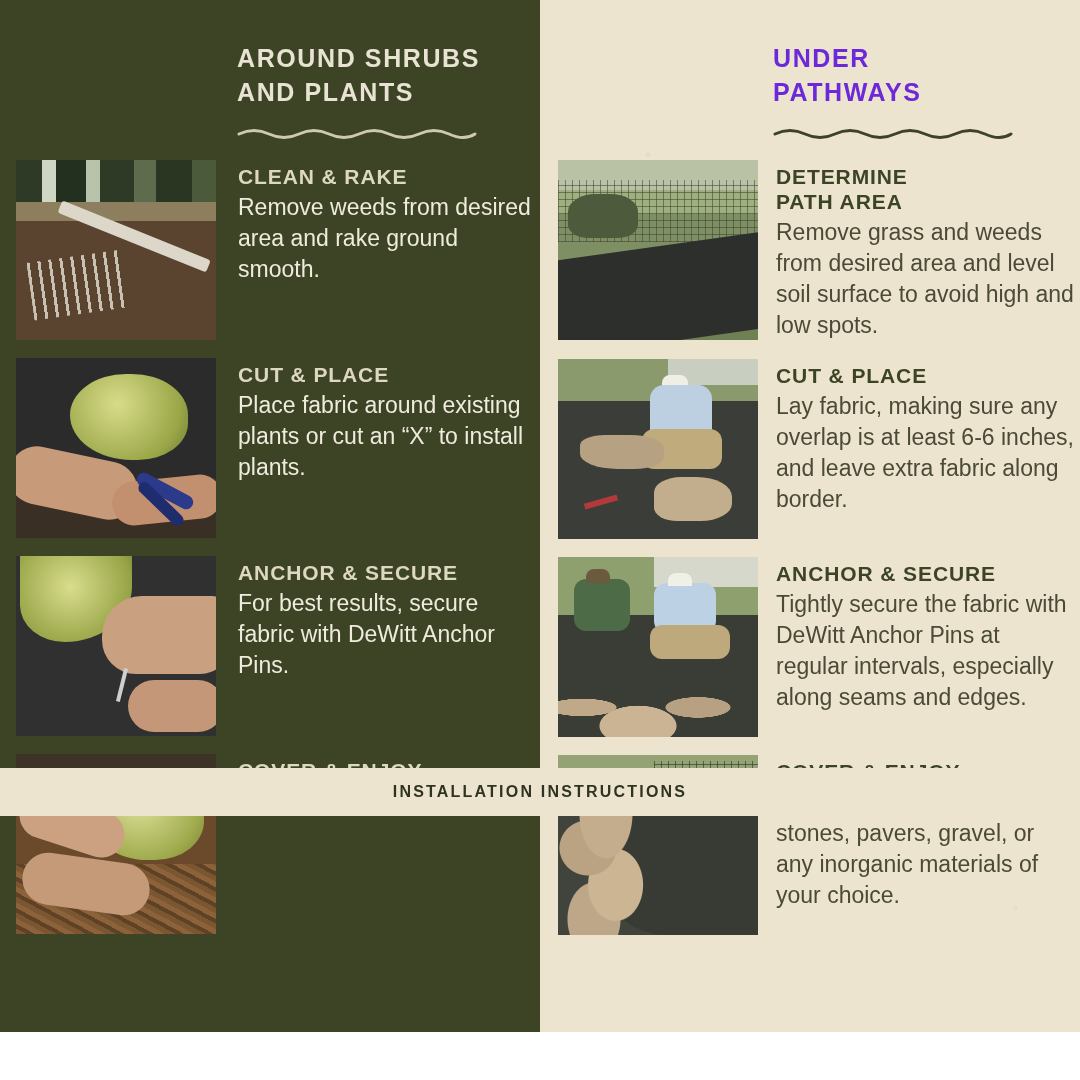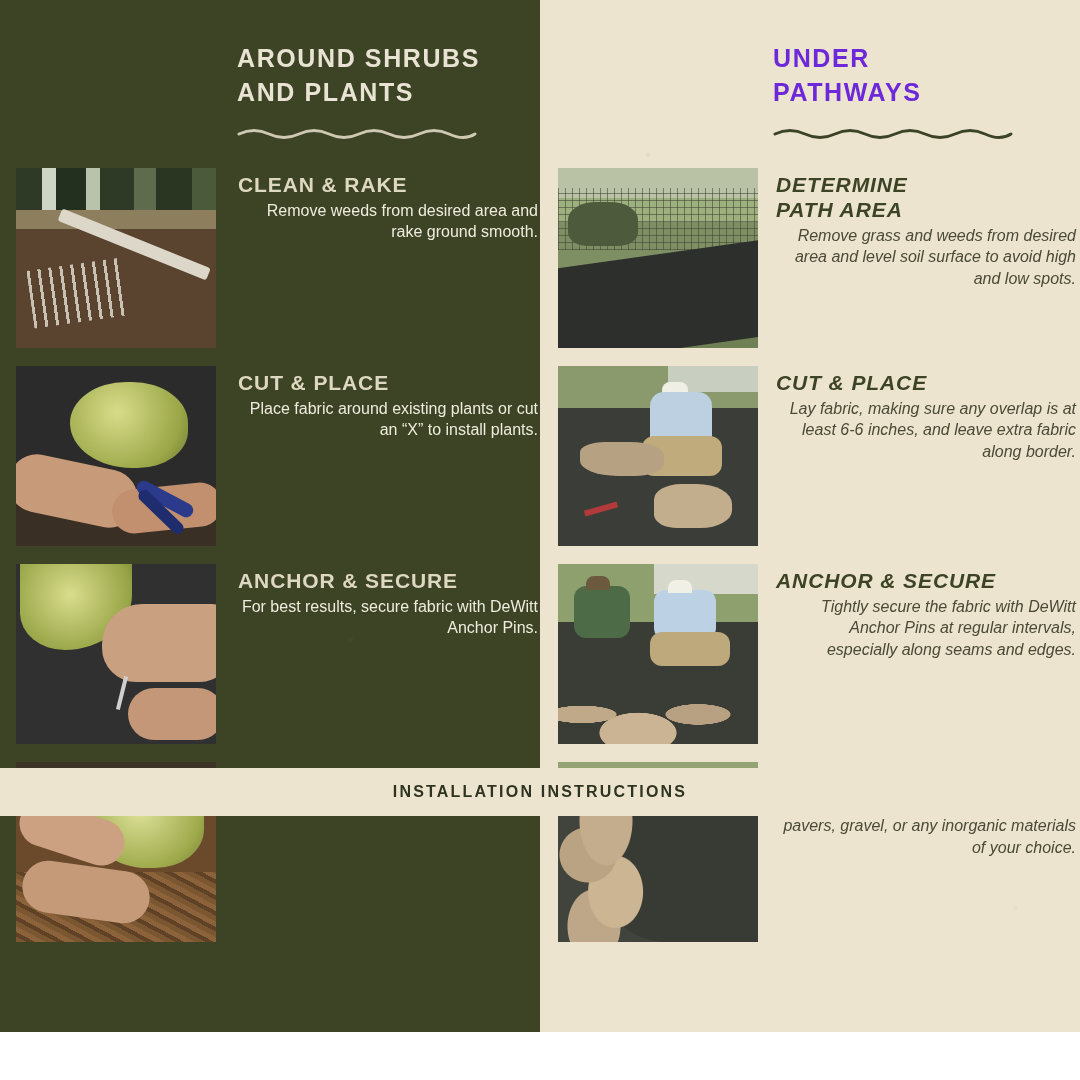--- a/index.html
+++ b/index.html
@@ -68,28 +68,28 @@
     text-transform: uppercase;
   }
   .col-left .col-head { padding-left: 237px; }
   .col-right .col-head { padding-left: 233px; }
   .col-left .col-head h2 { color: #e8e3d2; }
   .col-right .col-head h2 { color: #6d28d9; }
 
   .squiggle { margin-top: 16px; display: block; }
 
   
-  .steps { position: relative; z-index: 2; margin-top: 28px; }
+  .steps { position: relative; z-index: 2; margin-top: 20px; }
   .step {
     display: flex;
     align-items: flex-start;
     margin-bottom: 18px;
   }
   .col-left .step { padding-left: 16px; }
-  .col-right .step { padding-left: 18px; font-style: italic; }
+  .col-right .step { padding-left: 18px; }
 
   .thumb {
     width: 200px;
     height: 180px;
     flex: 0 0 200px;
     position: relative;
     overflow: hidden;
     border: 0;
   }
   .step-text { padding-left: 22px; padding-top: 4px; }
@@ -97,24 +97,23 @@
 
   .step-title {
     font-size: 21px;
     font-weight: bold;
     letter-spacing: 0.9px;
     text-transform: uppercase;
     line-height: 1.2;
     margin-bottom: 3px;
   }
   .step-body {
-    font-size: 16px;
+    font-size: 23px;
     line-height: 1.35;
     max-width: 300px;
-    text-align: right;
   }
   .col-left .step-title { color: #ded8c2; }
   .col-left .step-body { color: #efebdd; }
   .col-right .step-title { color: #3c4425; }
   .col-right .step-body { color: #4a4a36; }
 
   
   .footer {
     position: absolute;
     left: 0;

